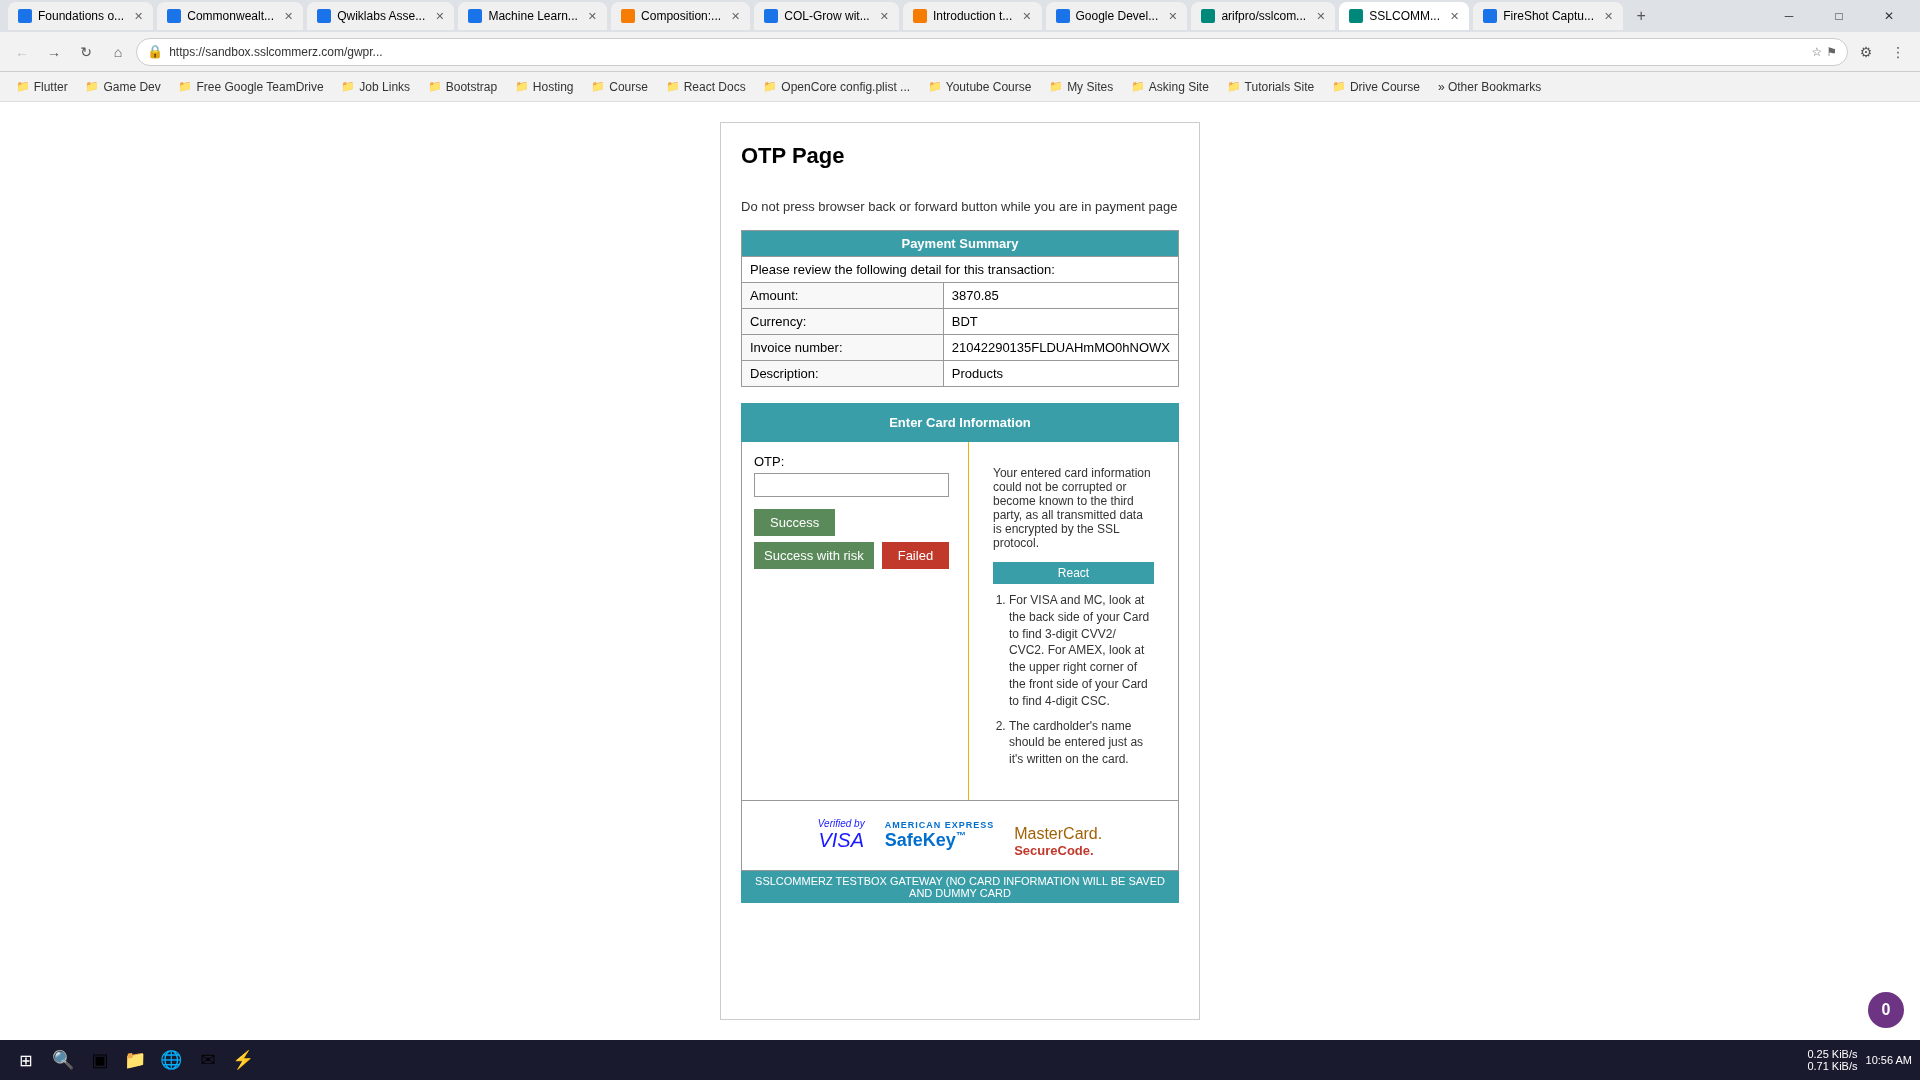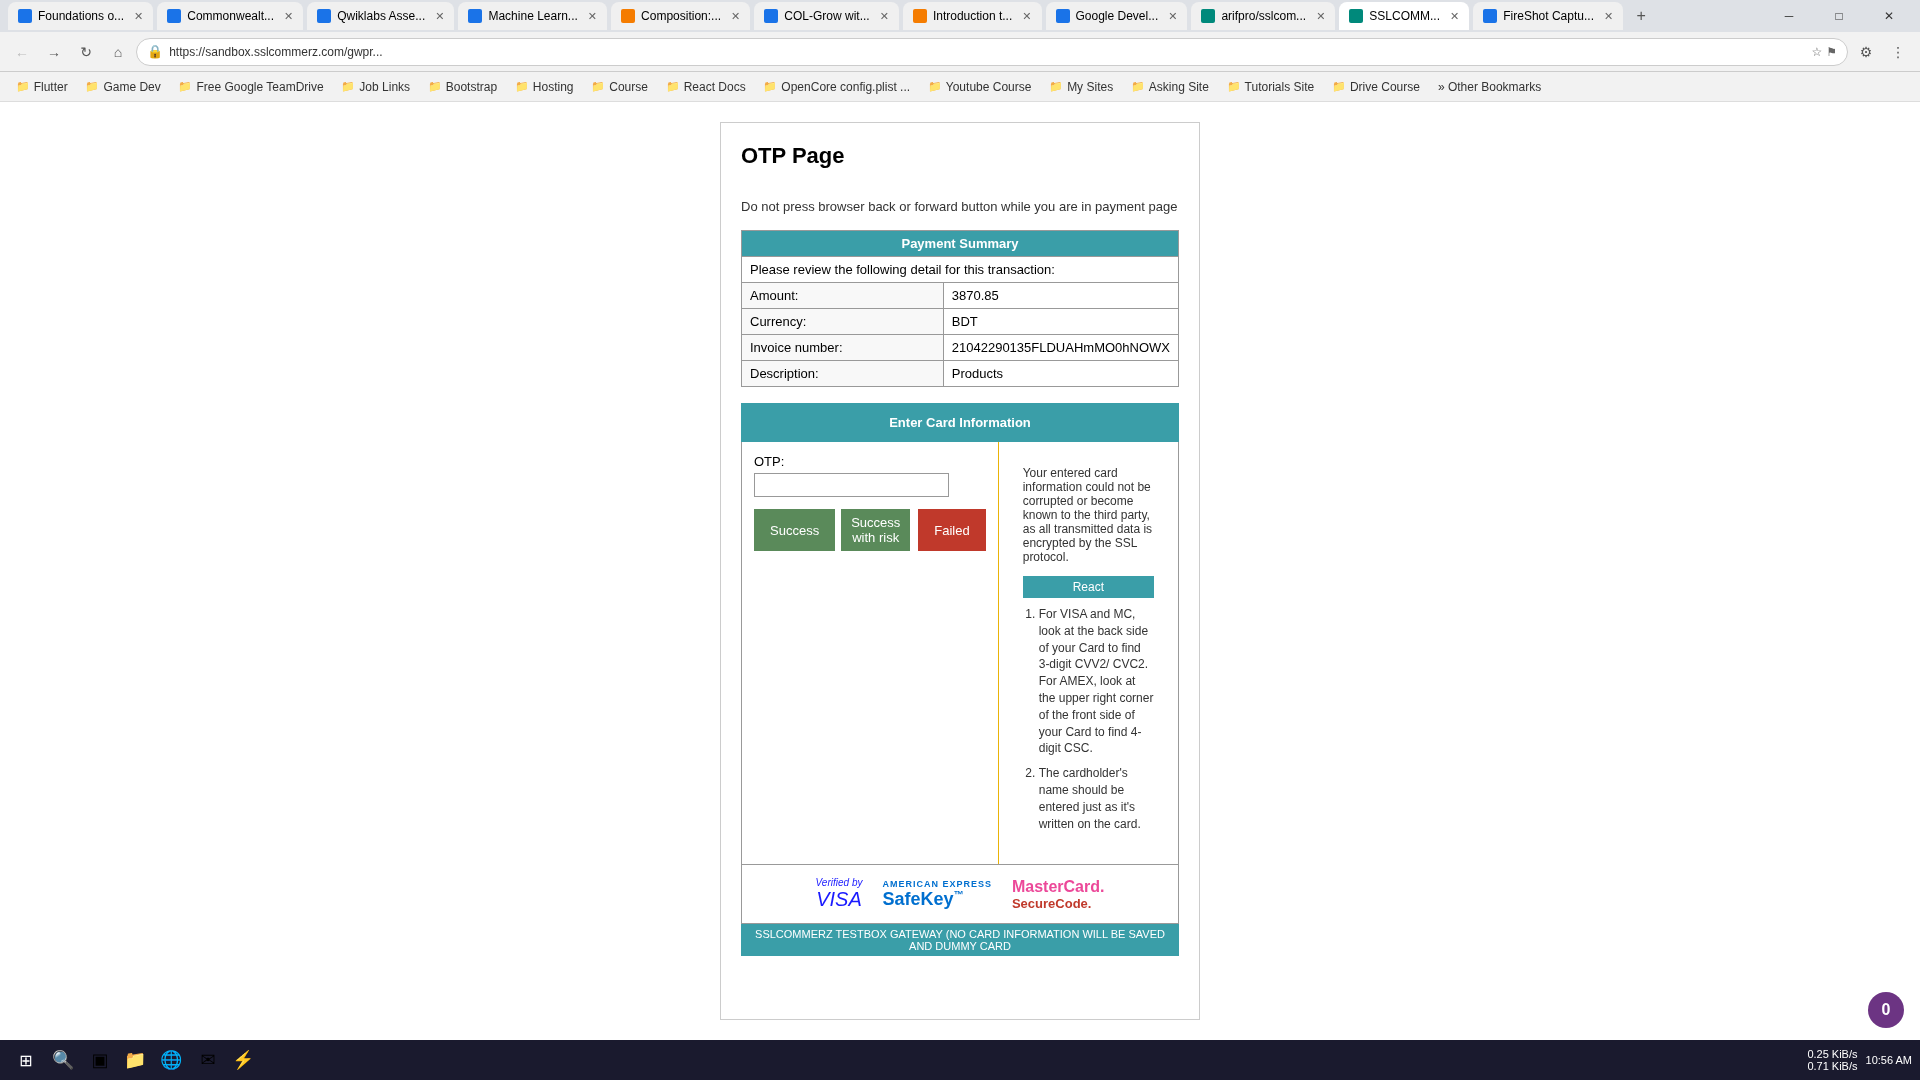--- a/index.html
+++ b/index.html
@@ -50,21 +50,21 @@
     .card-info-header { background: #3a9ea8; color: #fff; text-align: center; padding: 12px; font-size: 13px; font-weight: bold; }
     .card-info-body { display: flex; border: 1px solid #999; border-top: none; }
     .card-left { flex: 1; padding: 12px; }
     .card-right { width: 210px; padding: 24px; font-size: 12px; color: #333; border-left: 1px solid #eab308; }
     .note-header { background: #3a9ea8; color: #fff; text-align: center; padding: 4px; font-size: 12px; margin-bottom: 8px; }
     .note-list { padding-left: 16px; font-size: 12px; }
     .note-list li { margin-bottom: 8px; line-height: 1.4; }
 
     .otp-label { font-size: 13px; margin-bottom: 4px; }
     .otp-input { width: 195px; height: 24px; border: 1px solid #999; }
-    .btn-group { display: flex; flex-direction: row; gap: 6px; margin-top: 12px; }
+    .btn-group { display: flex; flex-direction: column; gap: 6px; margin-top: 12px; }
     .btn-row { display: flex; gap: 8px; }
     .btn-success { background: #5a8a5a; color: #fff; border: none; padding: 6px 16px; cursor: pointer; font-size: 13px; }
     .btn-success-risk { background: #5a8a5a; color: #fff; border: none; padding: 6px 10px; cursor: pointer; font-size: 13px; }
     .btn-failed { background: #c0392b; color: #fff; border: none; padding: 6px 16px; cursor: pointer; font-size: 13px; }
 
     
     .brands-area { display: flex; justify-content: center; align-items: center; gap: 20px; padding: 12px; border: 1px solid #999; border-top: none; }
     .visa-logo { text-align: center; font-size: 11px; color: #1a1aff; font-style: italic; }
     .amex-logo { font-size: 11px; color: #006fcf; font-weight: bold; }
     .mc-logo { font-size: 11px; color: #eb001b; font-weight: bold; }
@@ -257,21 +257,21 @@
       <div class="brands-area">
         <div class="visa-logo">
           <div style="font-size:10px;font-style:italic;color:#1a1aff;">Verified by</div>
           <div style="font-size:20px;font-weight:normal;font-style:italic;color:#1a1aff;">VISA</div>
         </div>
         <div class="amex-logo">
           <div style="font-size:9px;letter-spacing:1px;color:#006fcf;">AMERICAN EXPRESS</div>
           <div style="font-size:18px;font-weight:bold;color:#006fcf;">SafeKey<sup style="font-size:10px;">™</sup></div>
         </div>
         <div class="mc-logo">
-          <div style="font-size:16px;font-weight:bold;color:#ec4899;">MasterCard.</div>
+          <div style="font-size:16px;font-weight:normal;color:#a16207;margin-top:12px;">MasterCard.</div>
           <div style="font-size:13px;color:#c0392b;">SecureCode.</div>
         </div>
       </div>
 
       <div class="gateway-bar">SSLCOMMERZ TESTBOX GATEWAY (NO CARD INFORMATION WILL BE SAVED AND DUMMY CARD</div>
     </div>
   </div>
 </div>
 
 <div class="purple-circle">0</div>

